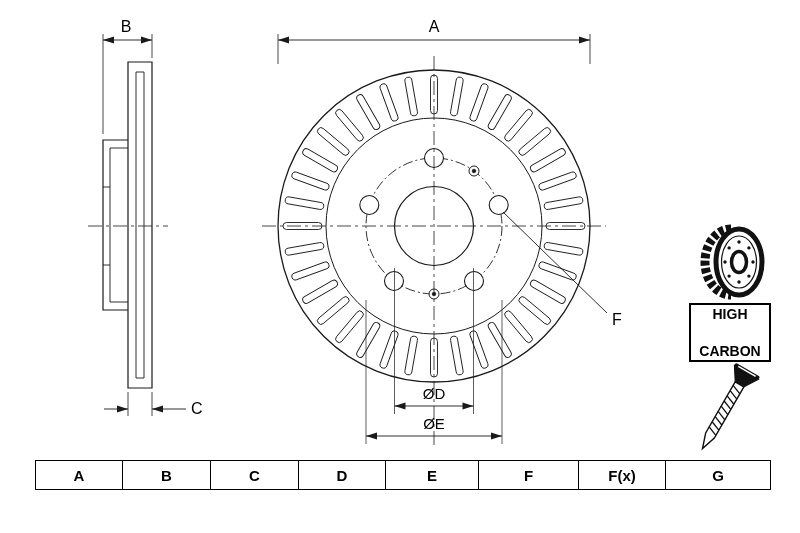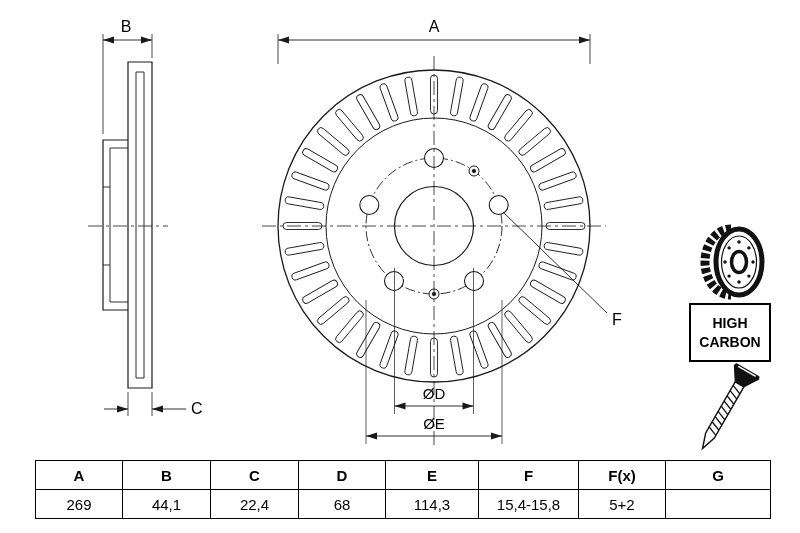--- a/index.html
+++ b/index.html
@@ -1,21 +1,21 @@
 <!DOCTYPE html>
 <html><head>
 <meta charset="utf-8">
 <style>
   html,body{margin:0;padding:0;background:#fff;}
   .stage{position:relative;width:800px;height:533px;background:#fff;overflow:hidden;
          font-family:"Liberation Sans",sans-serif;color:#000;}
   .drawing-svg{position:absolute;left:0;top:0;}
   .lbl{font-family:"Liberation Sans",sans-serif;fill:#000;}
   .badge{position:absolute;left:689px;top:303px;width:78px;height:55px;border:2px solid #000;
-         display:flex;flex-direction:column;align-items:center;justify-content:center;
+         display:flex;flex-direction:column;align-items:center;justify-content:space-between;
          font-weight:bold;font-size:14px;line-height:1.3;background:#fff;}
   table.spec{position:absolute;left:35px;top:460px;width:735px;border-collapse:collapse;
              table-layout:fixed;background:#fff;}
   table.spec th, table.spec td{border:1px solid #000;height:28px;text-align:center;
              font-size:15px;padding:0;}
   table.spec th{font-weight:bold;}
   table.spec td{font-weight:normal;}
 </style>
 </head>
 <body>
@@ -203,25 +203,15 @@
       <tr>
         <th>A</th>
         <th>B</th>
         <th>C</th>
         <th>D</th>
         <th>E</th>
         <th>F</th>
         <th>F(x)</th>
         <th>G</th>
       </tr>
-      <tr>
-        <td>269</td>
-        <td>44,1</td>
-        <td>22,4</td>
-        <td>68</td>
-        <td>114,3</td>
-        <td>15,4-15,8</td>
-        <td>5+2</td>
-        <td></td>
-      </tr>
     </tbody>
   </table>
 </div>
 
 </body></html>

